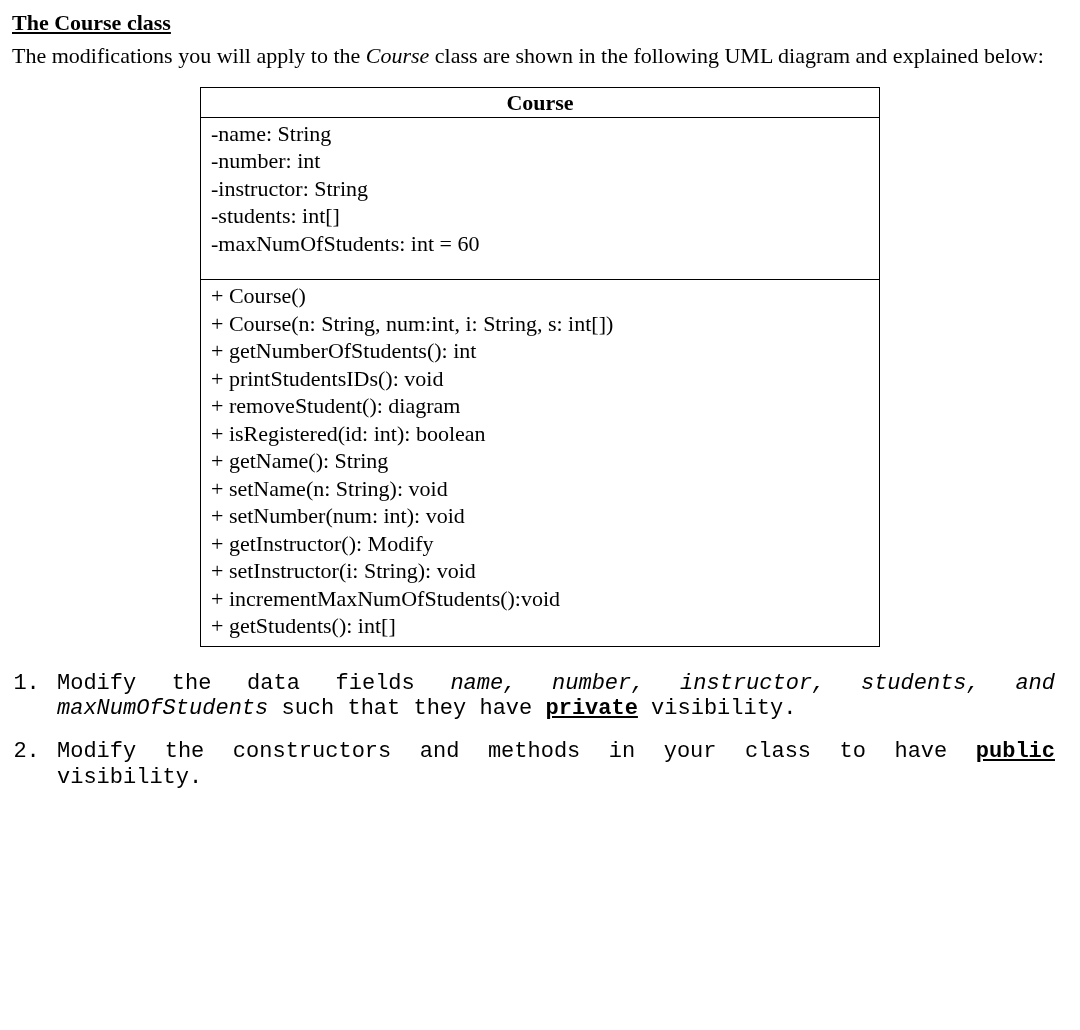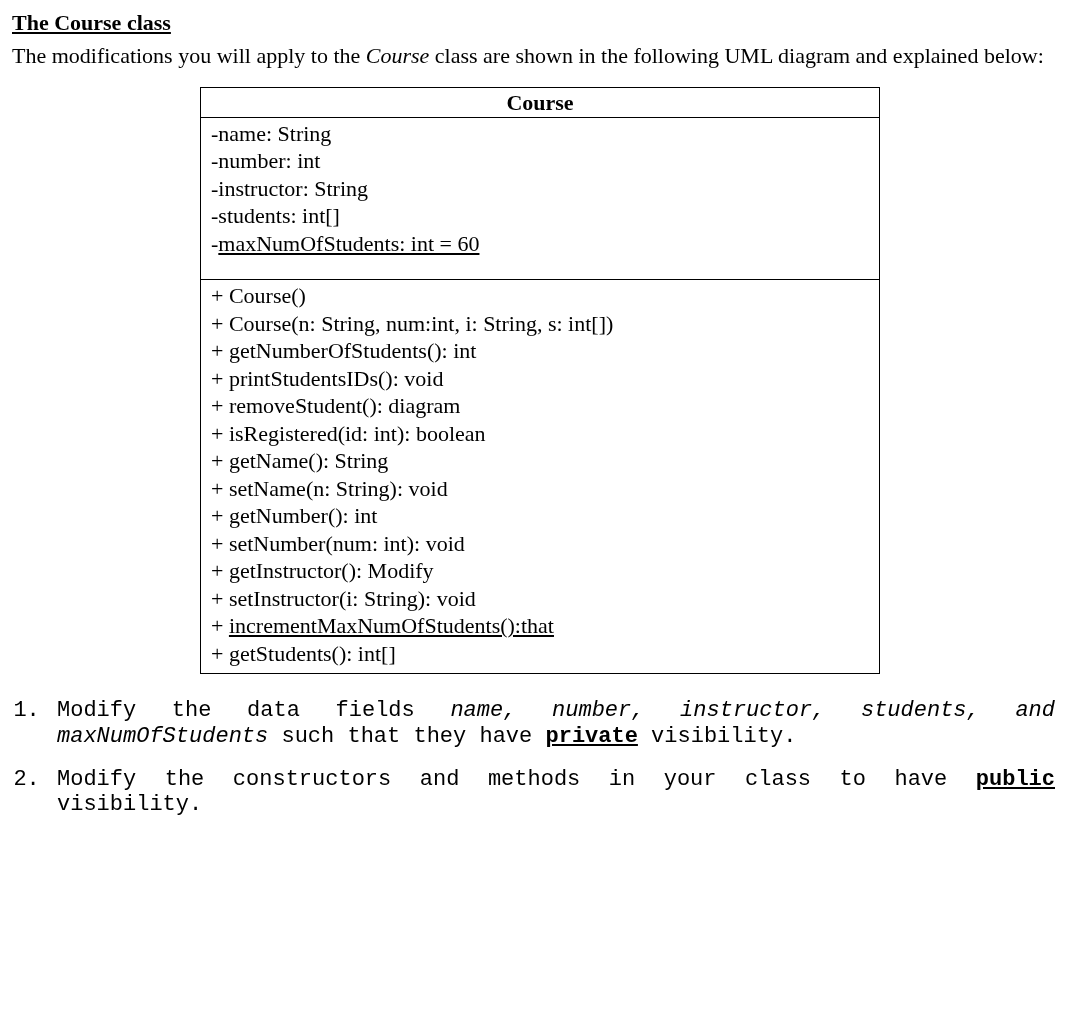--- a/index.html
+++ b/index.html
@@ -45,21 +45,20 @@
       padding: 2px 10px 6px 10px;
     }
     .uml-sep {
       border-bottom: 1.5px solid #000;
       height: 16px;
     }
     .uml-row {
       line-height: 1.25;
     }
     .underline {
-      text-decoration: underline;
       margin-top: 44px;
     }
     ol {
       padding-left: 28px;
       margin: 13px;
       font-family: Liberation Mono, monospace;
     }
     ol li {
       margin-bottom: 18px;
       padding-left: 4px;
@@ -95,25 +94,24 @@
 
     <div class="uml-section">
       <div class="uml-row">+ Course()</div>
       <div class="uml-row">+ Course(n: String, num:int, i: String, s: int[])</div>
       <div class="uml-row">+ getNumberOfStudents(): int</div>
       <div class="uml-row">+ printStudentsIDs(): void</div>
       <div class="uml-row">+ removeStudent(): diagram</div>
       <div class="uml-row">+ isRegistered(id: int): boolean</div>
       <div class="uml-row">+ getName(): String</div>
       <div class="uml-row">+ setName(n: String): void</div>
-      <div class="uml-row">+ getNumber(): int</div>
       <div class="uml-row">+ setNumber(num: int): void</div>
       <div class="uml-row">+ getInstructor(): Modify</div>
       <div class="uml-row">+ setInstructor(i: String): void</div>
-      <div class="uml-row"><span>+ </span><span class="underline">incrementMaxNumOfStudents():that</span></div>
+      <div class="uml-row"><span>+ </span><span class="underline">incrementMaxNumOfStudents():void</span></div>
       <div class="uml-row">+ getStudents(): int[]</div>
     </div>
   </div>
 </div>
 
 <ol>
   <li>
     <span>Modify the data fields </span><span class="italic">name, number, instructor, students, and maxNumOfStudents</span><span> such that they have </span><span class="bold-underline">private</span><span> visibility.</span>
   </li>
   <li>

